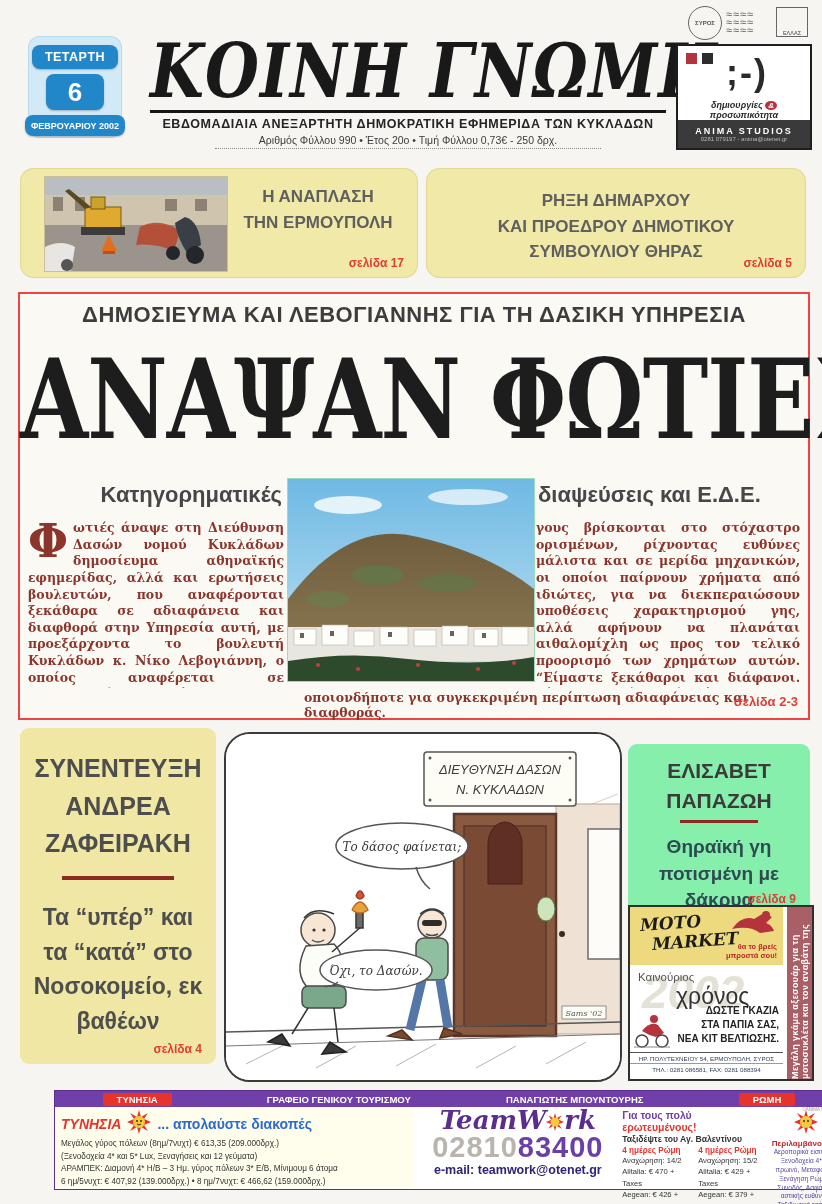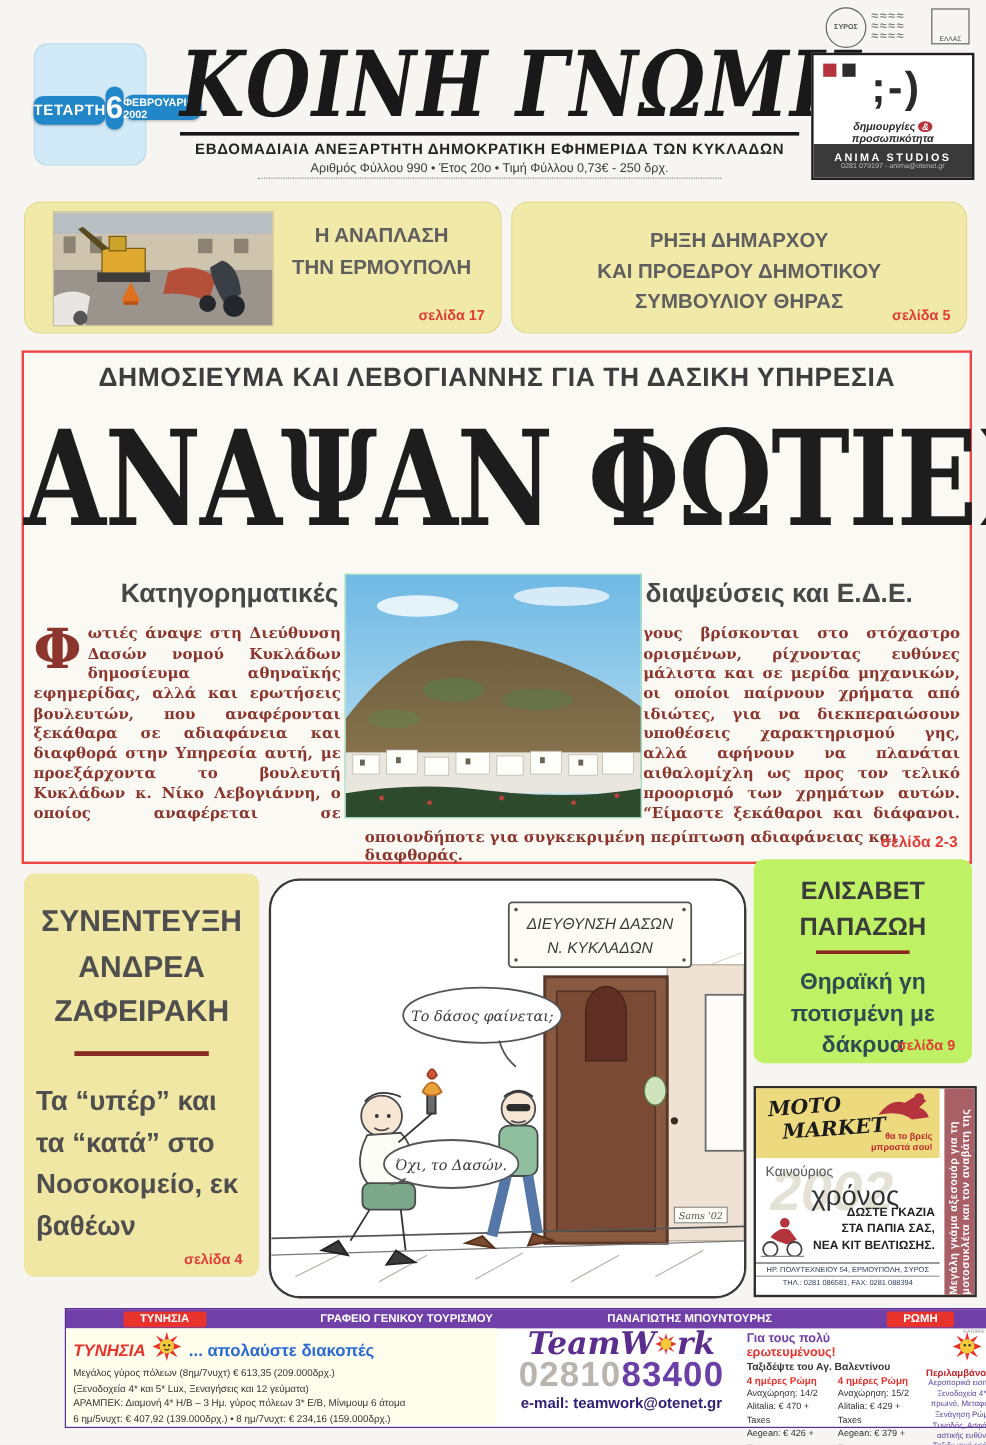--- a/index.html
+++ b/index.html
@@ -1,21 +1,21 @@
 <!DOCTYPE html>
 <html><head>
 <meta charset="utf-8">
 <style>
   html,body{margin:0;padding:0;background:#e9e8e4;}
   #page{position:relative;width:822px;height:1204px;background:#f6f5f1;margin:0 auto;
         font-family:"Liberation Sans",sans-serif;overflow:hidden;}
   .abs{position:absolute;}
   
   #datebox{left:28px;top:36px;width:94px;height:102px;background:#d2eaf8;border-radius:12px;
-           box-shadow:0 0 0 1px #bcd9ea inset;display:flex;flex-direction:row;align-items:center;}
+           box-shadow:0 0 0 1px #bcd9ea inset;display:flex;flex-direction:column;align-items:center;}
   .pill{background:#2287c9;color:#fff;border-radius:8px;display:flex;align-items:center;justify-content:center;
         font-weight:bold;box-shadow:0 1px 2px rgba(0,0,0,.25);}
   #pill-day{margin-top:9px;width:86px;height:24px;font-size:12.5px;letter-spacing:.5px;}
   #pill-num{margin-top:5px;width:58px;height:36px;font-size:26px;}
   #pill-my{margin-top:5px;width:100px;height:21px;font-size:9px;}
   
   #mast-title{left:150px;top:26px;width:516px;text-align:center;font-family:"DejaVu Serif",serif;
               font-weight:bold;font-style:italic;font-size:62px;color:#191919;transform:scaleY(1.22);
               transform-origin:top;white-space:nowrap;letter-spacing:1px;}
   #mast-rule{left:150px;top:110px;width:516px;height:3px;background:#161616;}
@@ -66,26 +66,26 @@
   #col-r{left:516px;width:264px;}
   #dropcap{float:left;font-size:46px;line-height:38px;padding:2px 5px 0 0;color:#8c352c;font-family:"DejaVu Serif",serif;font-weight:bold;}
   #bottomline{left:284px;top:396px;width:446px;font-family:"DejaVu Serif",serif;font-size:12.5px;font-weight:bold;color:#8c352c;}
   #lead-pageref{right:10px;top:400px;color:#e23c36;font-size:13px;font-weight:bold;}
   
   #interview{left:20px;top:728px;width:196px;height:336px;background:#efe7a3;border-radius:9px;}
   .ibox-title{position:absolute;left:0;top:22px;width:100%;text-align:center;font-size:25px;font-weight:bold;
               color:#4e4e4e;line-height:1.5;}
   .maroon-rule{position:absolute;background:#8a2a22;height:3.5px;}
   #interview .maroon-rule{left:42px;top:148px;width:112px;}
-  #interview-body{position:absolute;left:10px;top:172px;width:176px;text-align:left;font-size:23px;
+  #interview-body{position:absolute;left:10px;top:172px;width:176px;text-align:center;font-size:23px;
                   font-weight:bold;color:#4e4e4e;line-height:1.5;}
   
   #cartoon{left:224px;top:732px;width:394px;height:346px;background:#fff;border:2px solid #3a3a3a;border-radius:26px;overflow:hidden;}
   
-  #elisavet{left:628px;top:716px;width:182px;height:170px;background:#bef264;border-radius:9px;}
+  #elisavet{left:628px;top:744px;width:182px;height:170px;background:#86efac;border-radius:9px;}
   #elisavet .ibox-title{top:12px;font-size:21px;color:#3b3b3b;line-height:1.45;}
   #elisavet .maroon-rule{left:52px;top:76px;width:78px;height:3px;}
   #elisavet-body{position:absolute;left:8px;top:90px;width:166px;text-align:center;font-size:19px;font-weight:bold;
                  color:#2f4b52;line-height:1.4;}
   
   #moto{left:628px;top:905px;width:182px;height:172px;background:#fff;border:2px solid #2f2f2f;}
   #moto-side{position:absolute;right:0;top:0;width:25px;height:100%;background:#a85f66;color:#fff;
              writing-mode:vertical-rl;transform:rotate(180deg);font-size:9px;font-weight:bold;
              display:flex;align-items:center;justify-content:center;letter-spacing:.4px;}
   #moto-band{position:absolute;left:0;top:0;width:153px;height:58px;background:#eeda7e;}
@@ -428,21 +428,21 @@
             <circle cx="12" cy="12" r="6" fill="#f5c93a"></circle>
                 <circle cx="10" cy="11" r="1" fill="#333"></circle>
                 <circle cx="14" cy="11" r="1" fill="#333"></circle>
                 <path d="M10 14 q2 2 4 0" stroke="#333" fill="none"></path>
           </svg></span>
           <span id="tw-left-sub">... απολαύστε διακοπές</span>
         </div>
         <div class="tw-line">Μεγάλος γύρος πόλεων (8ημ/7νυχτ) € 613,35 (209.000δρχ.)</div>
         <div class="tw-line">(Ξενοδοχεία 4* και 5* Lux, Ξεναγήσεις και 12 γεύματα)</div>
         <div class="tw-line">ΑΡΑΜΠΕΚ: Διαμονή 4* Η/Β – 3 Ημ. γύρος πόλεων 3* Ε/Β, Μίνιμουμ 6 άτομα</div>
-        <div class="tw-line">6 ημ/5νυχτ: € 407,92 (139.000δρχ.)  •  8 ημ/7νυχτ: € 234,16 (159.000δρχ.)</div>
+        <div class="tw-line">6 ημ/5νυχτ: € 407,92 (139.000δρχ.)  •  8 ημ/7νυχτ: € 466,62 (159.000δρχ.)</div>
       </div>
       <div id="tw-center">
         <div id="tw-logo">
           <span>TeamW</span><span class="sunwrap"><svg width="18" height="18" viewBox="0 0 24 24">
             <path d="M12 0 L14 7 L21 3 L17 9 L24 12 L17 15 L21 21 L14 17 L12 24 L10 17 L3 21 L7 15 L0 12 L7 9 L3 3 L10 7 Z" fill="#e8332d"></path>
             <circle cx="12" cy="12" r="6" fill="#f5c93a"></circle>
           </svg></span><span>rk</span>
         </div>
         <div id="tw-phone">
           <span class="g">02810</span><span class="p">83400</span>

